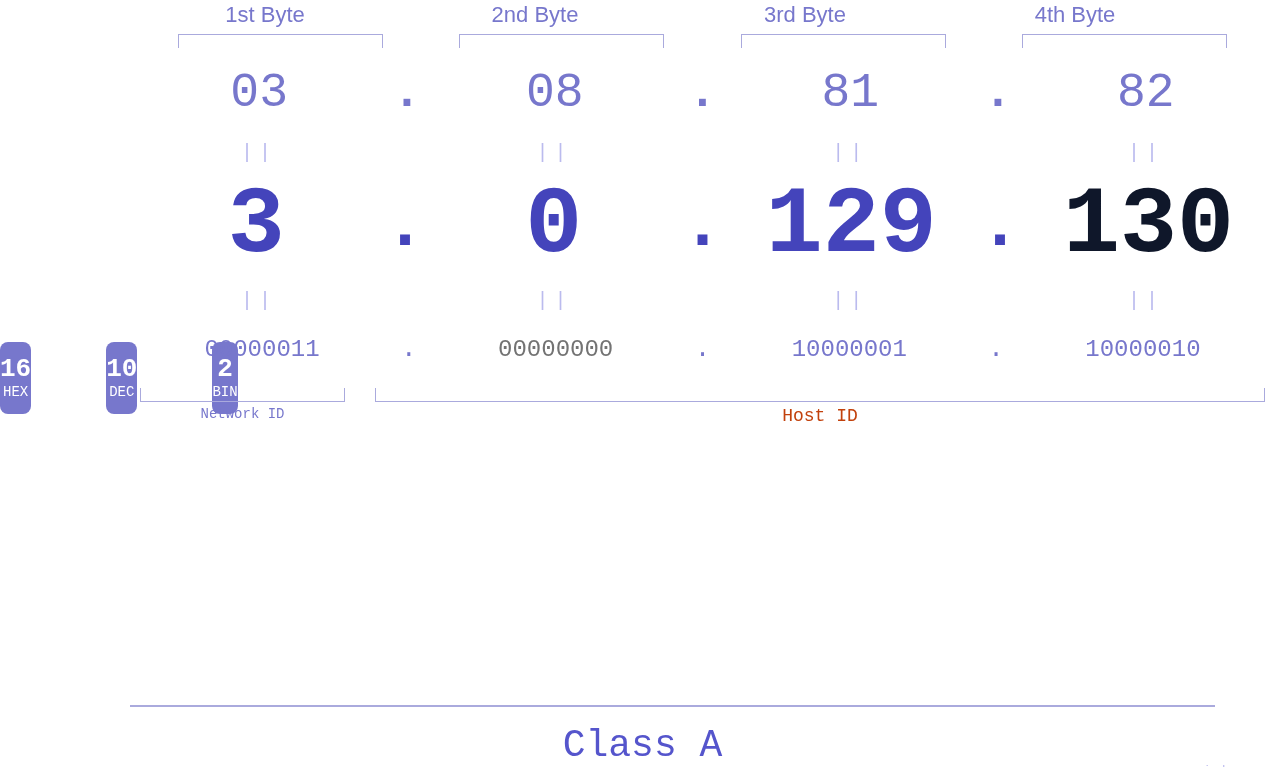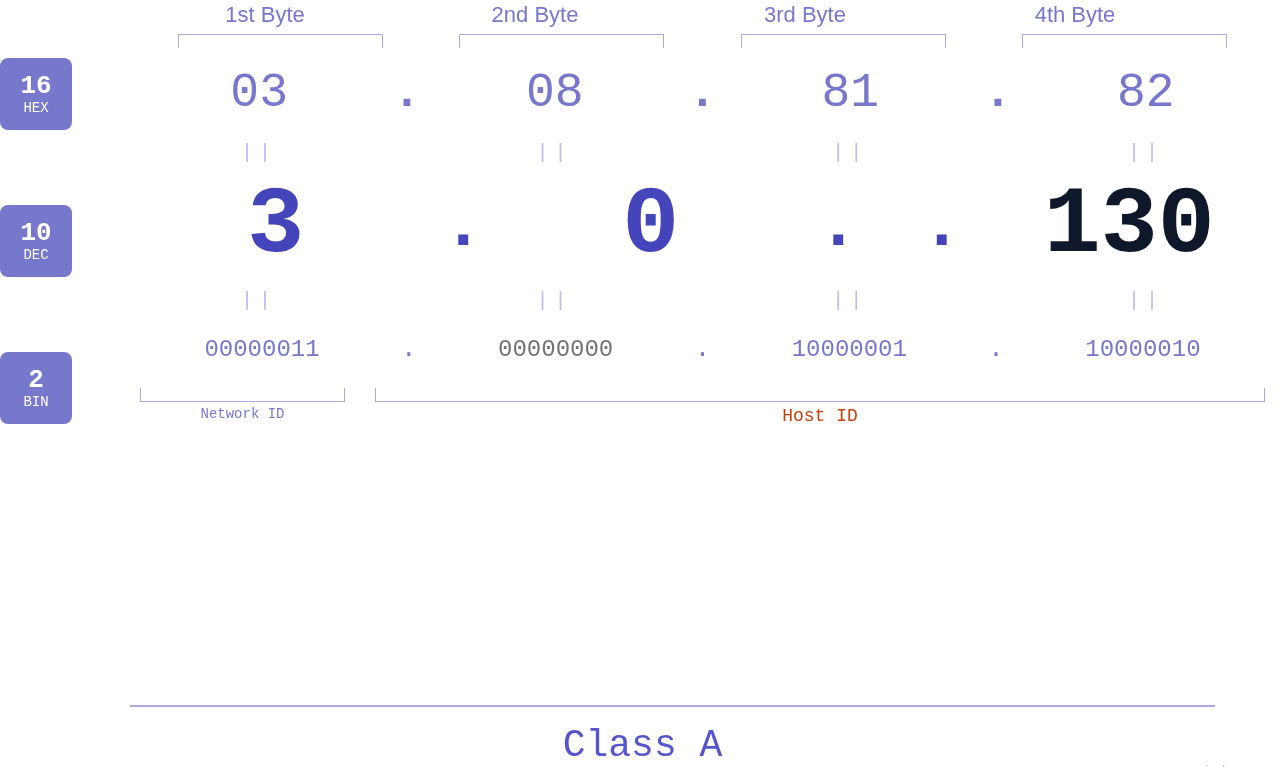--- a/index.html
+++ b/index.html
@@ -76,21 +76,22 @@
     }
 
     .rows-area {
       display: flex;
       flex: 1;
     }
 
     .left-badges {
       width: 130px;
       display: flex;
-      flex-direction: column;
+      flex-direction: row;
+      align-items: center;
       padding-top: 30px;
       gap: 75px;
     }
 
     .right-content {
       flex: 1;
       display: flex;
       flex-direction: column;
     }
 
@@ -157,20 +158,21 @@
         <span style="color:#bbbbee; font-size:20px; letter-spacing:6px; width:210px; text-align:center;">||</span>
         <span style="width:30px;"></span>
         <span style="color:#bbbbee; font-size:20px; letter-spacing:6px; width:210px; text-align:center;">||</span>
       </div>
 
       <div style="display:flex; align-items:center; justify-content:space-around; height:120px; padding: 0 20px 0 10px;">
         <span style="color:#4444bb; font-size:95px; font-weight:bold; width:210px; text-align:center;">3</span>
         <span style="color:#4444bb; font-size:70px; font-weight:bold;">.</span>
         <span style="color:#4444bb; font-size:95px; font-weight:bold; width:210px; text-align:center;">0</span>
         <span style="color:#4444bb; font-size:70px; font-weight:bold;">.</span>
+        <span style="color:#4444bb; font-size:95px; font-weight:bold; width:210px; text-align:center;">129</span>
         <span style="color:#4444bb; font-size:70px; font-weight:bold;">.</span>
         <span style="color:#0f172a; font-size:95px; font-weight:bold; width:210px; text-align:center;">130</span>
       </div>
 
       <div style="display:flex; align-items:center; justify-content:space-around; height:28px; padding: 0 20px 0 10px;">
         <span style="color:#bbbbee; font-size:20px; letter-spacing:6px; width:210px; text-align:center;">||</span>
         <span style="width:30px;"></span>
         <span style="color:#bbbbee; font-size:20px; letter-spacing:6px; width:210px; text-align:center;">||</span>
         <span style="width:30px;"></span>
         <span style="color:#bbbbee; font-size:20px; letter-spacing:6px; width:210px; text-align:center;">||</span>

